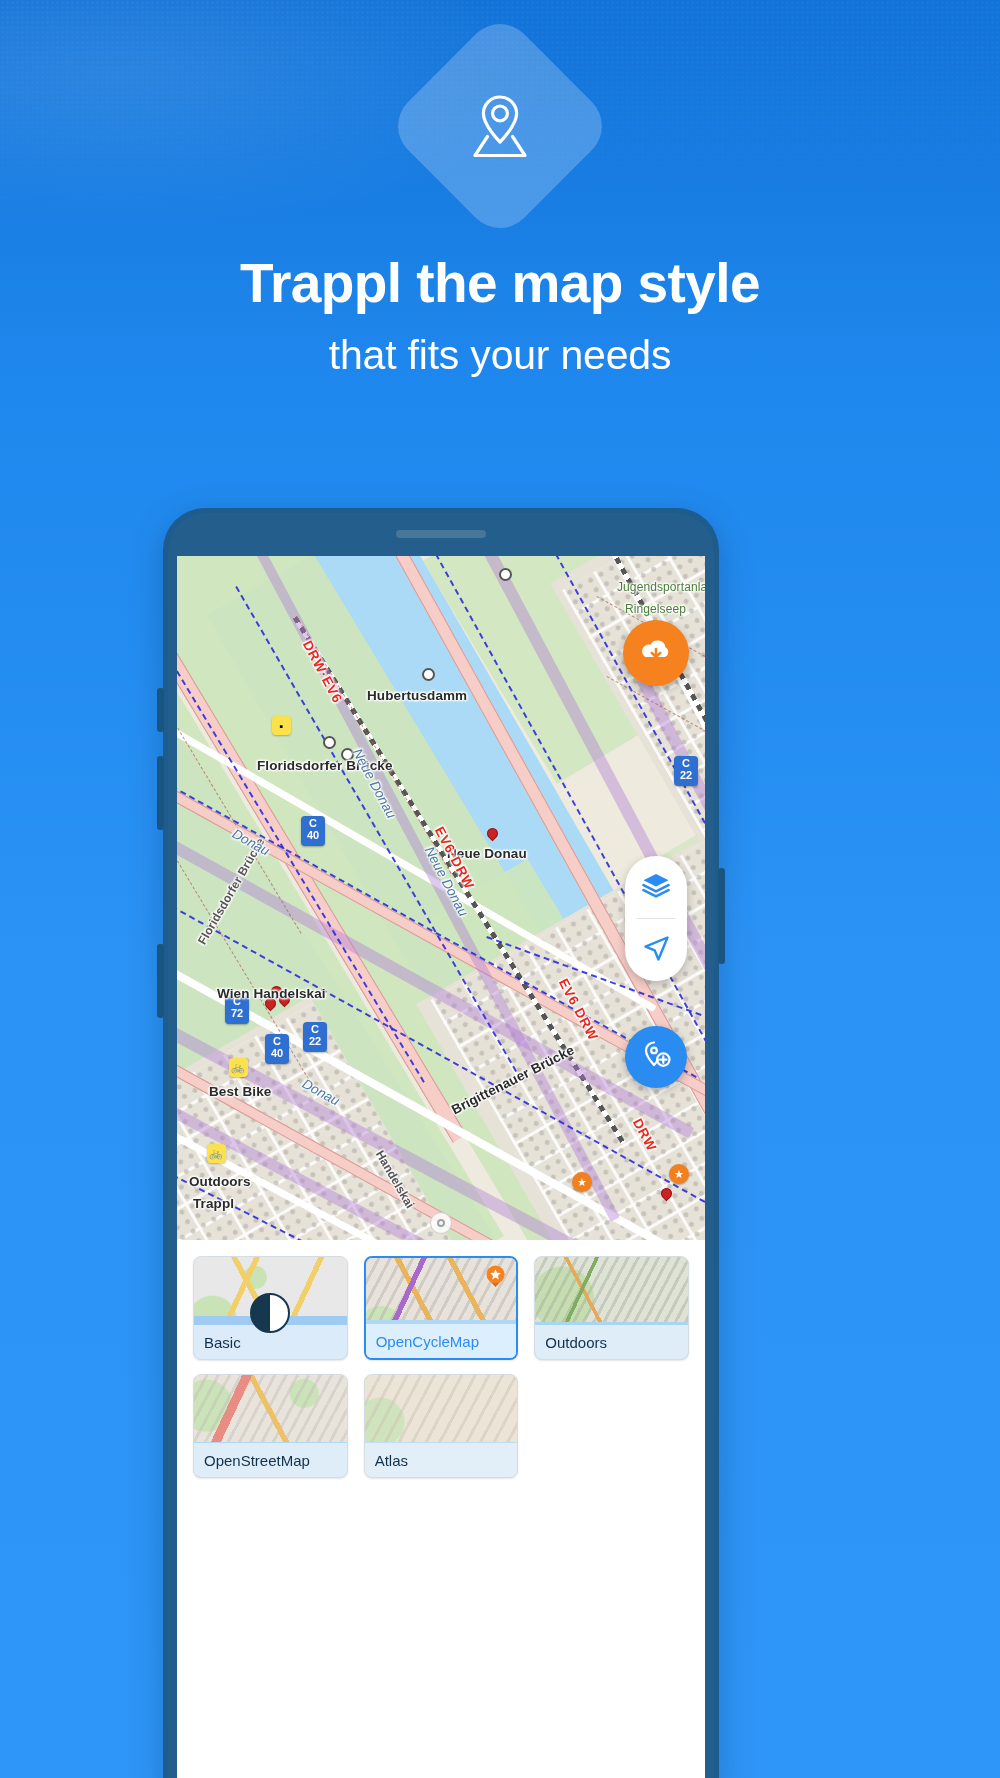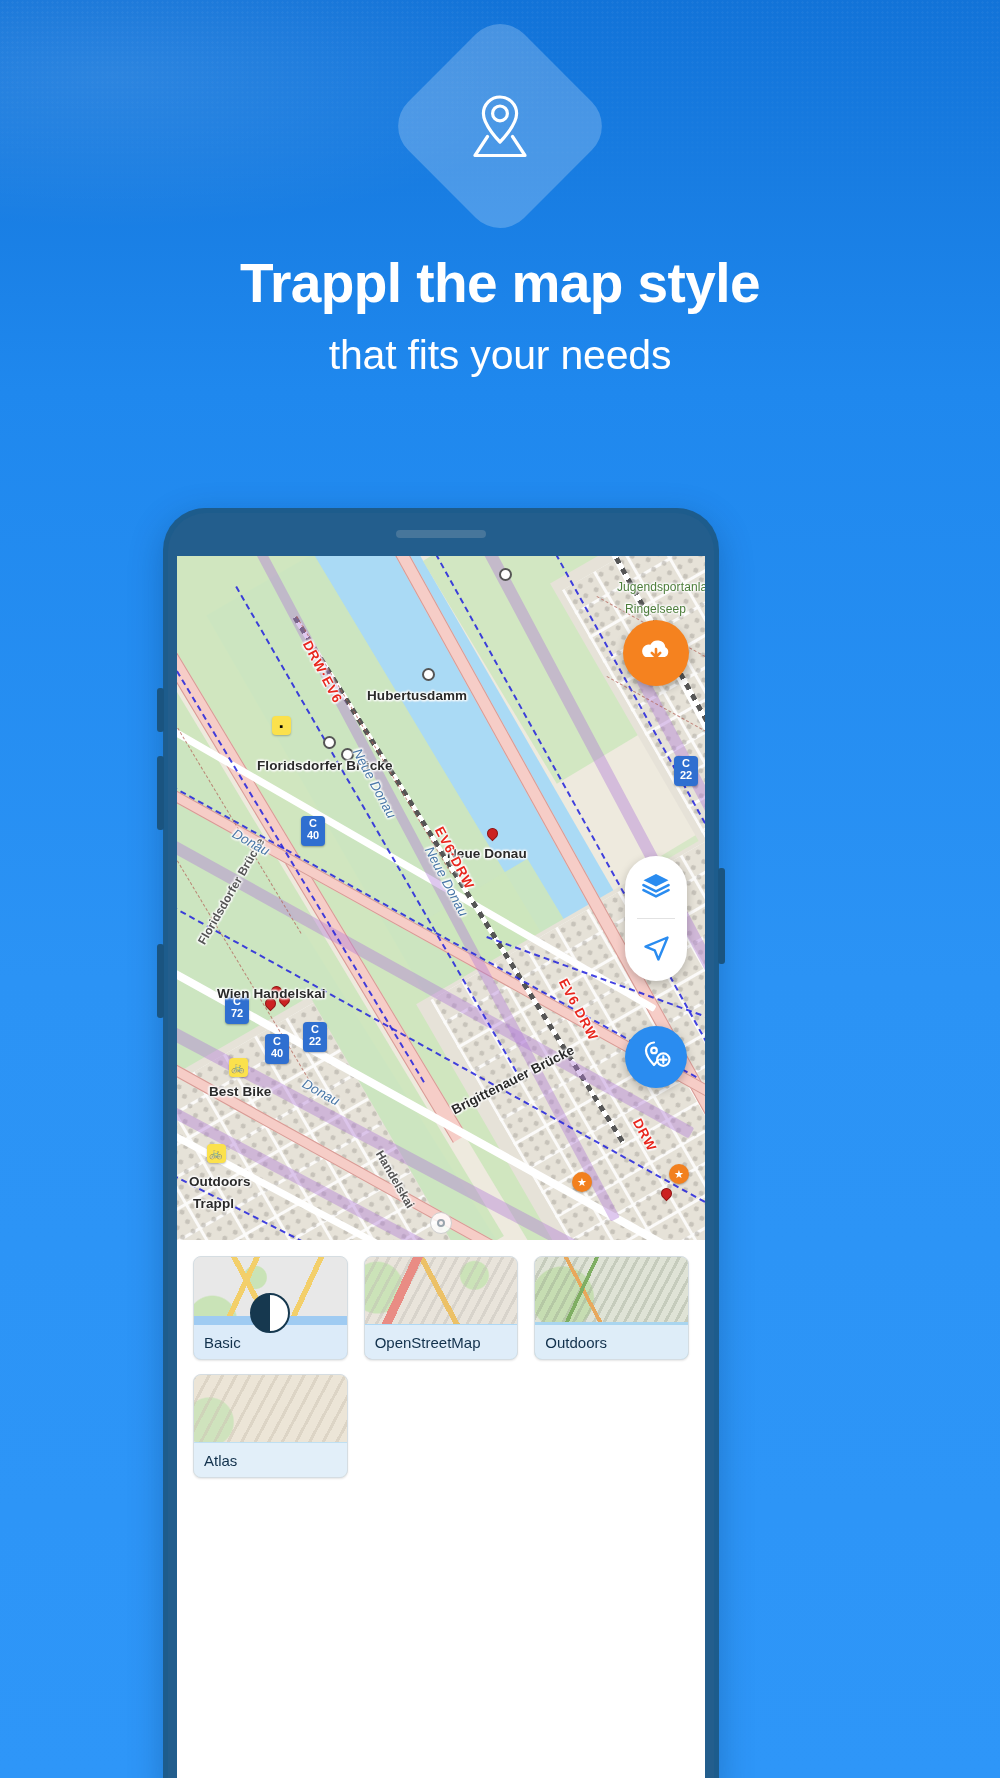--- a/index.html
+++ b/index.html
@@ -683,27 +683,36 @@
       </div>
     </div>
 
     <div id="style-sheet">
       <div id="style-grid">
           <div class="style-tile">
             <div class="tile-thumb th-basic"></div>
             <div class="tile-contrast"></div>
             <div class="tile-label">Basic</div>
           </div>
-          <div class="style-tile">
-            <div class="tile-thumb th-osm"></div>
-            <div class="tile-label">OpenStreetMap</div>
+          <div class="style-tile selected">
+            <div class="tile-thumb th-cycle"></div>
+            <div class="tile-pro"><svg width="25" height="25" viewBox="0 0 25 25">
+                <path d="M12.5 23 8 18h9z" fill="#d9650f"></path>
+                <circle cx="12.5" cy="10.5" r="9" fill="#f5821f"></circle>
+                <path d="M12.5 5.2 14 8.8l3.9.3-3 2.6.9 3.8-3.3-2-3.3 2 .9-3.8-3-2.6 3.9-.3z" fill="#ffffff"></path>
+              </svg></div>
+            <div class="tile-label">OpenCycleMap</div>
           </div>
           <div class="style-tile">
             <div class="tile-thumb th-outdoors"></div>
             <div class="tile-label">Outdoors</div>
+          </div>
+          <div class="style-tile">
+            <div class="tile-thumb th-osm"></div>
+            <div class="tile-label">OpenStreetMap</div>
           </div>
           <div class="style-tile">
             <div class="tile-thumb th-atlas"></div>
             <div class="tile-label">Atlas</div>
           </div>
         </div>
     </div>
 
   </div>
 </div>

